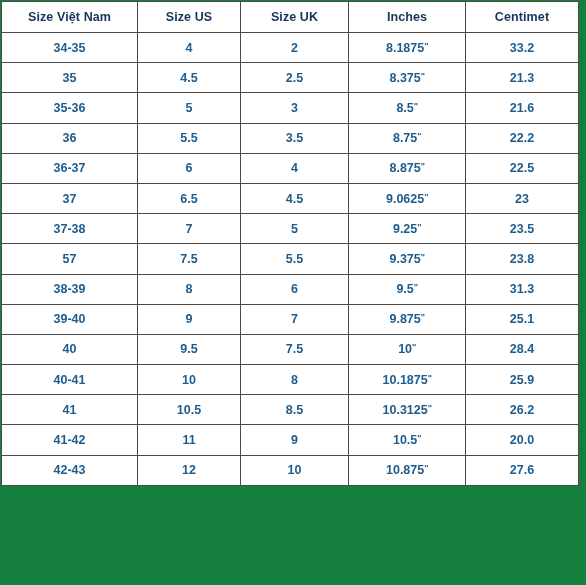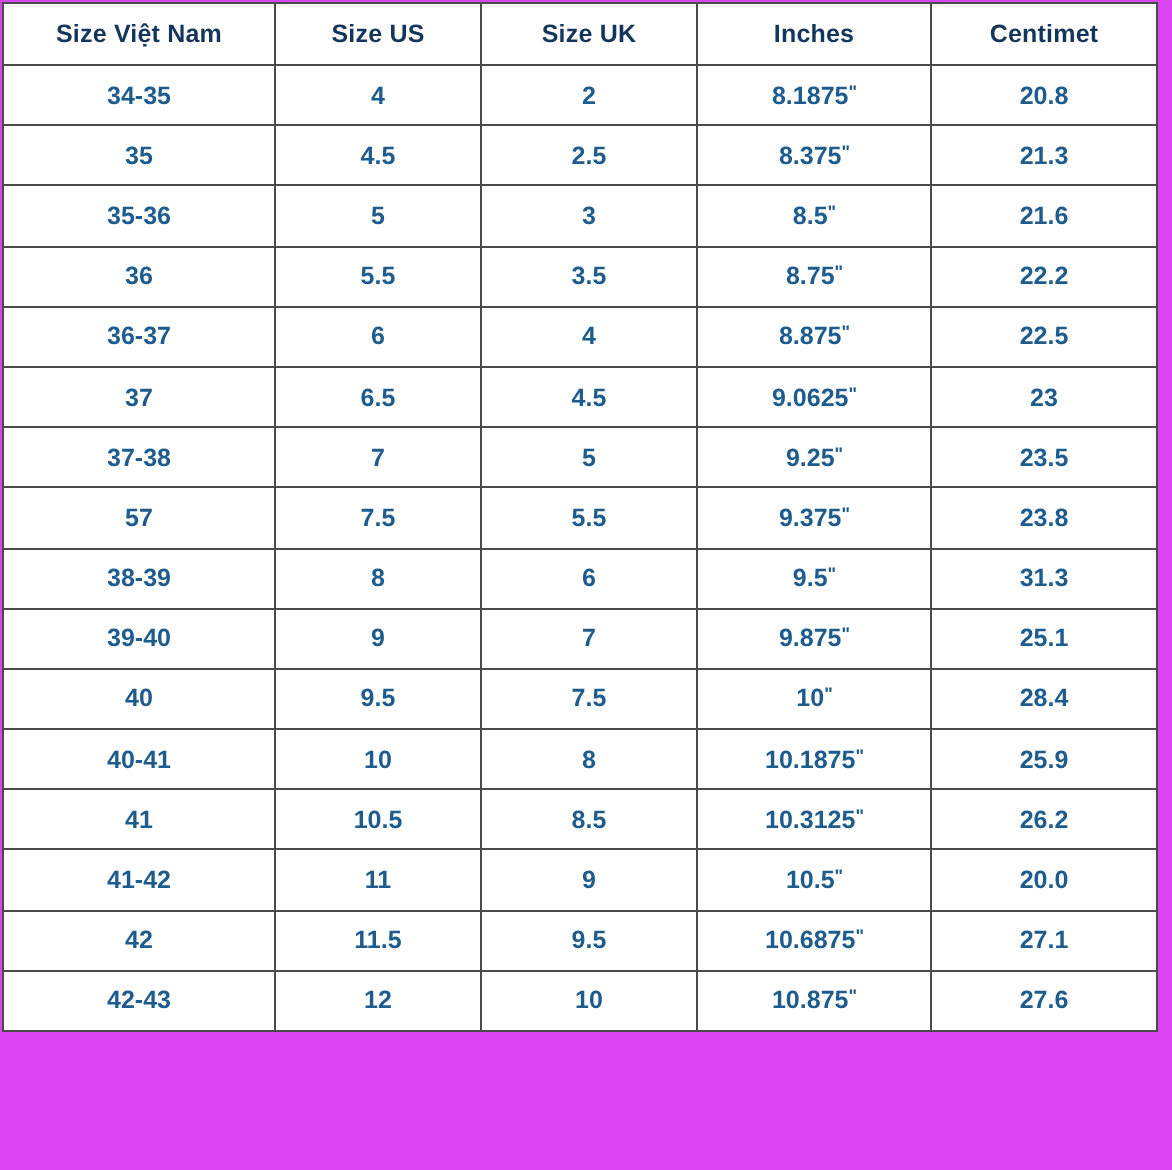--- a/index.html
+++ b/index.html
@@ -11,21 +11,21 @@
     width: 586px;
     height: 585px;
     font-family: "Liberation Sans", sans-serif;
     overflow: hidden;
   }
   .sheet {
     width: 586px;
     height: 585px;
     box-sizing: border-box;
     padding: 1px 8px 7px 1px;
-    background: #d946ef;
+    background: #15803d;
   }
   table.size-chart {
     border-collapse: collapse;
     table-layout: fixed;
     width: 577px;
     background: #ffffff;
   }
   table.size-chart col.c-vn { width: 136px; }
   table.size-chart col.c-us { width: 103px; }
   table.size-chart col.c-uk { width: 108px; }
@@ -79,21 +79,21 @@
         <th>Inches</th>
         <th>Centimet</th>
       </tr>
     </thead>
     <tbody id="chart-body">
         <tr>
           <td>34-35</td>
           <td>4</td>
           <td>2</td>
           <td>8.1875<span class="inch-mark">"</span></td>
-          <td>20.8</td>
+          <td>33.2</td>
         </tr>
         <tr>
           <td>35</td>
           <td>4.5</td>
           <td>2.5</td>
           <td>8.375<span class="inch-mark">"</span></td>
           <td>21.3</td>
         </tr>
         <tr>
           <td>35-36</td>
@@ -173,27 +173,20 @@
           <td>26.2</td>
         </tr>
         <tr>
           <td>41-42</td>
           <td>11</td>
           <td>9</td>
           <td>10.5<span class="inch-mark">"</span></td>
           <td>20.0</td>
         </tr>
         <tr>
-          <td>42</td>
-          <td>11.5</td>
-          <td>9.5</td>
-          <td>10.6875<span class="inch-mark">"</span></td>
-          <td>27.1</td>
-        </tr>
-        <tr>
           <td>42-43</td>
           <td>12</td>
           <td>10</td>
           <td>10.875<span class="inch-mark">"</span></td>
           <td>27.6</td>
         </tr>
       </tbody>
   </table>
 </div>
 

